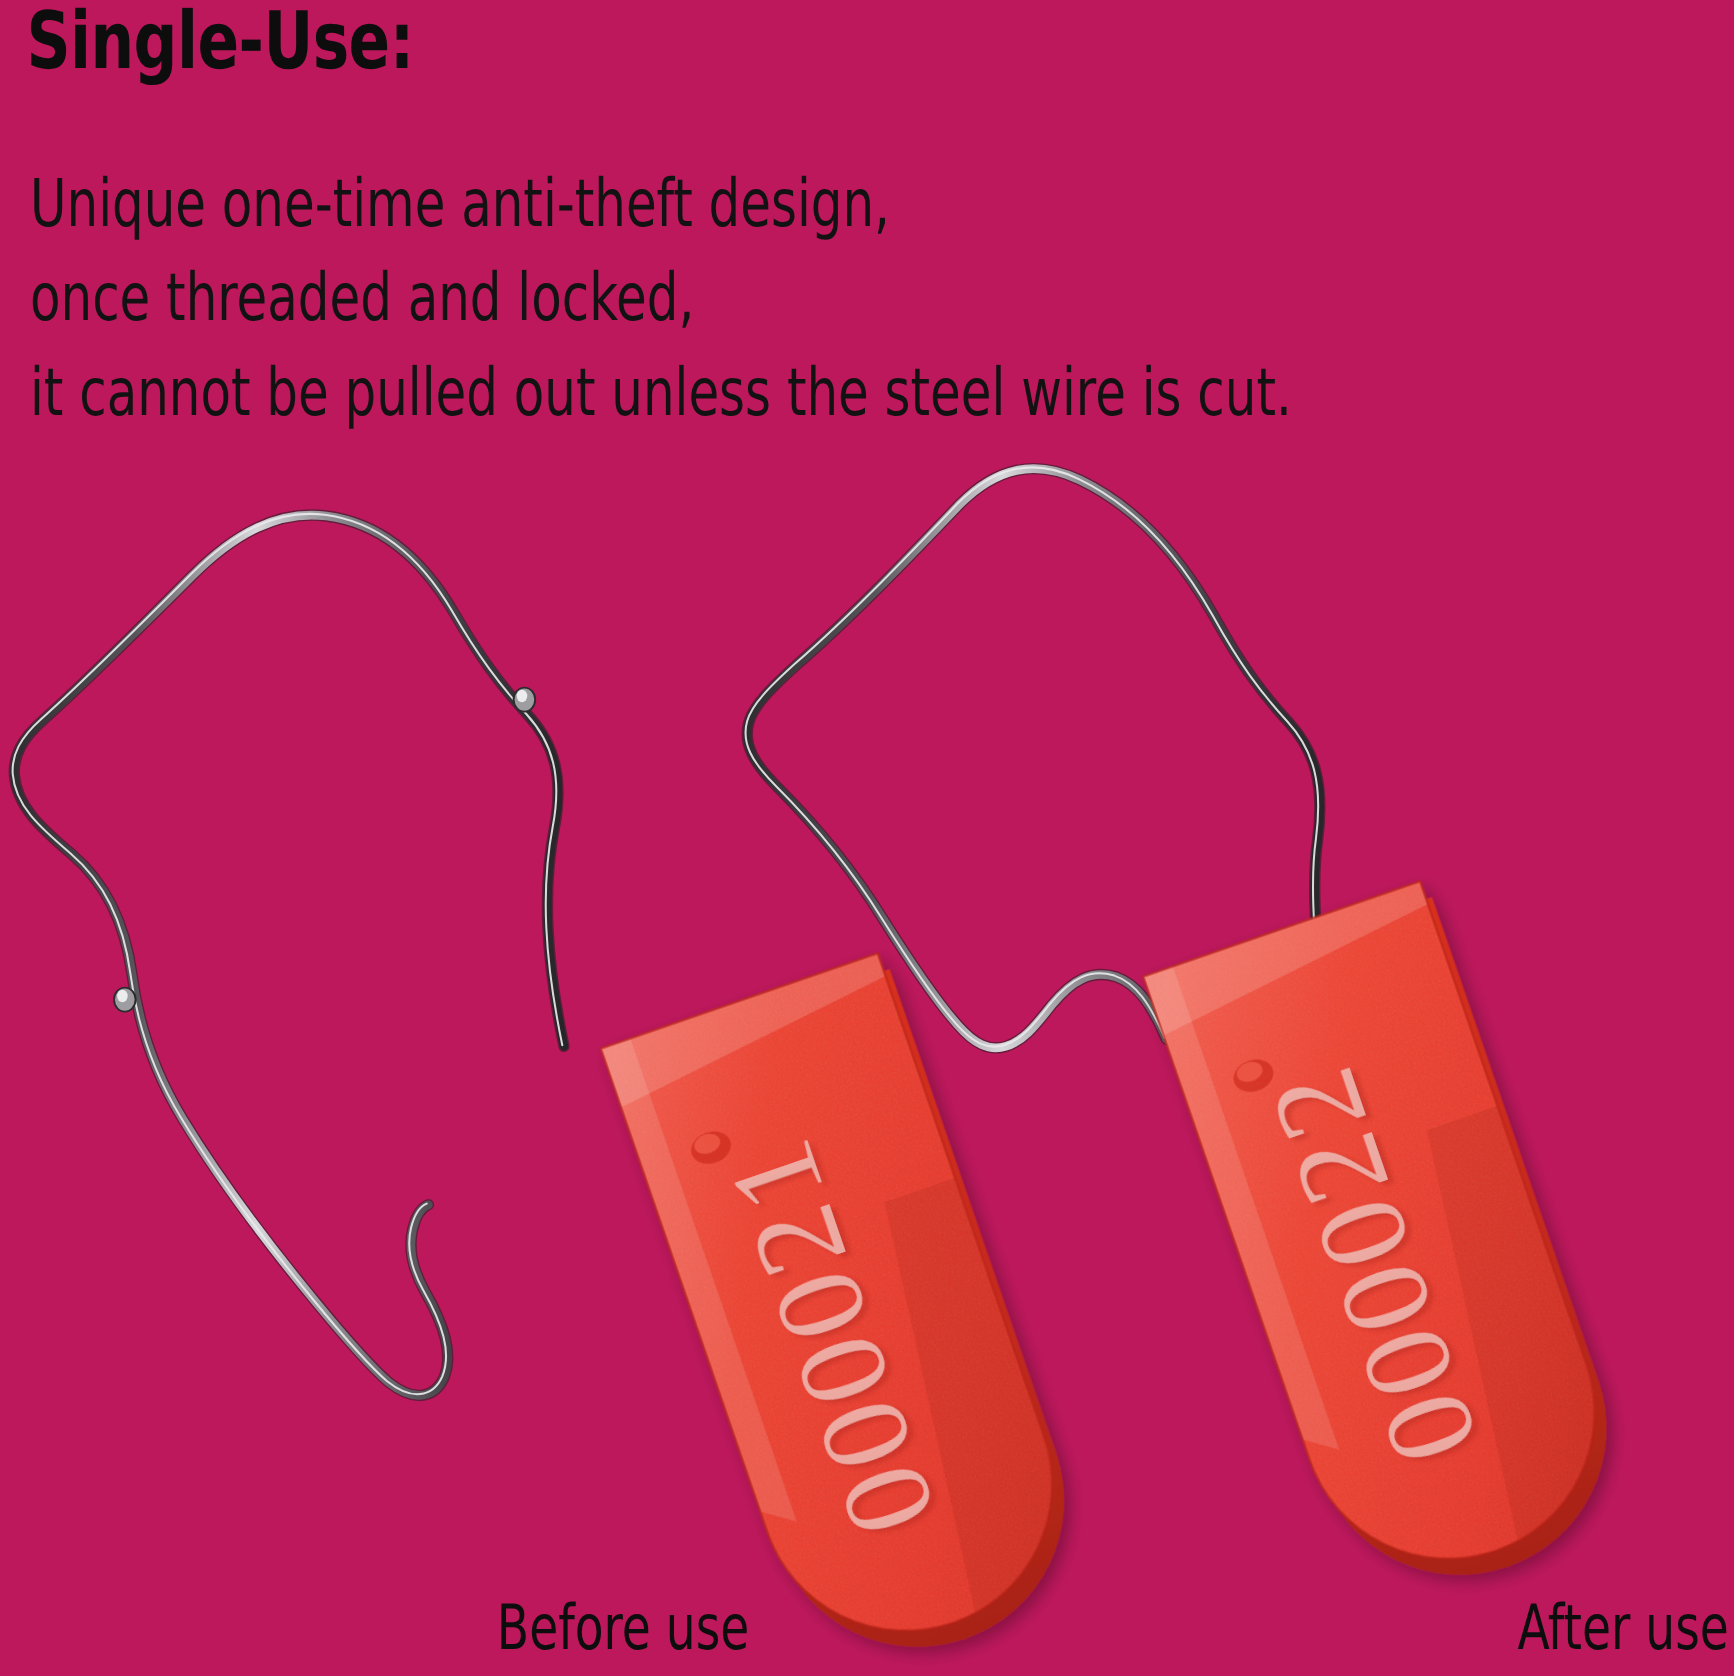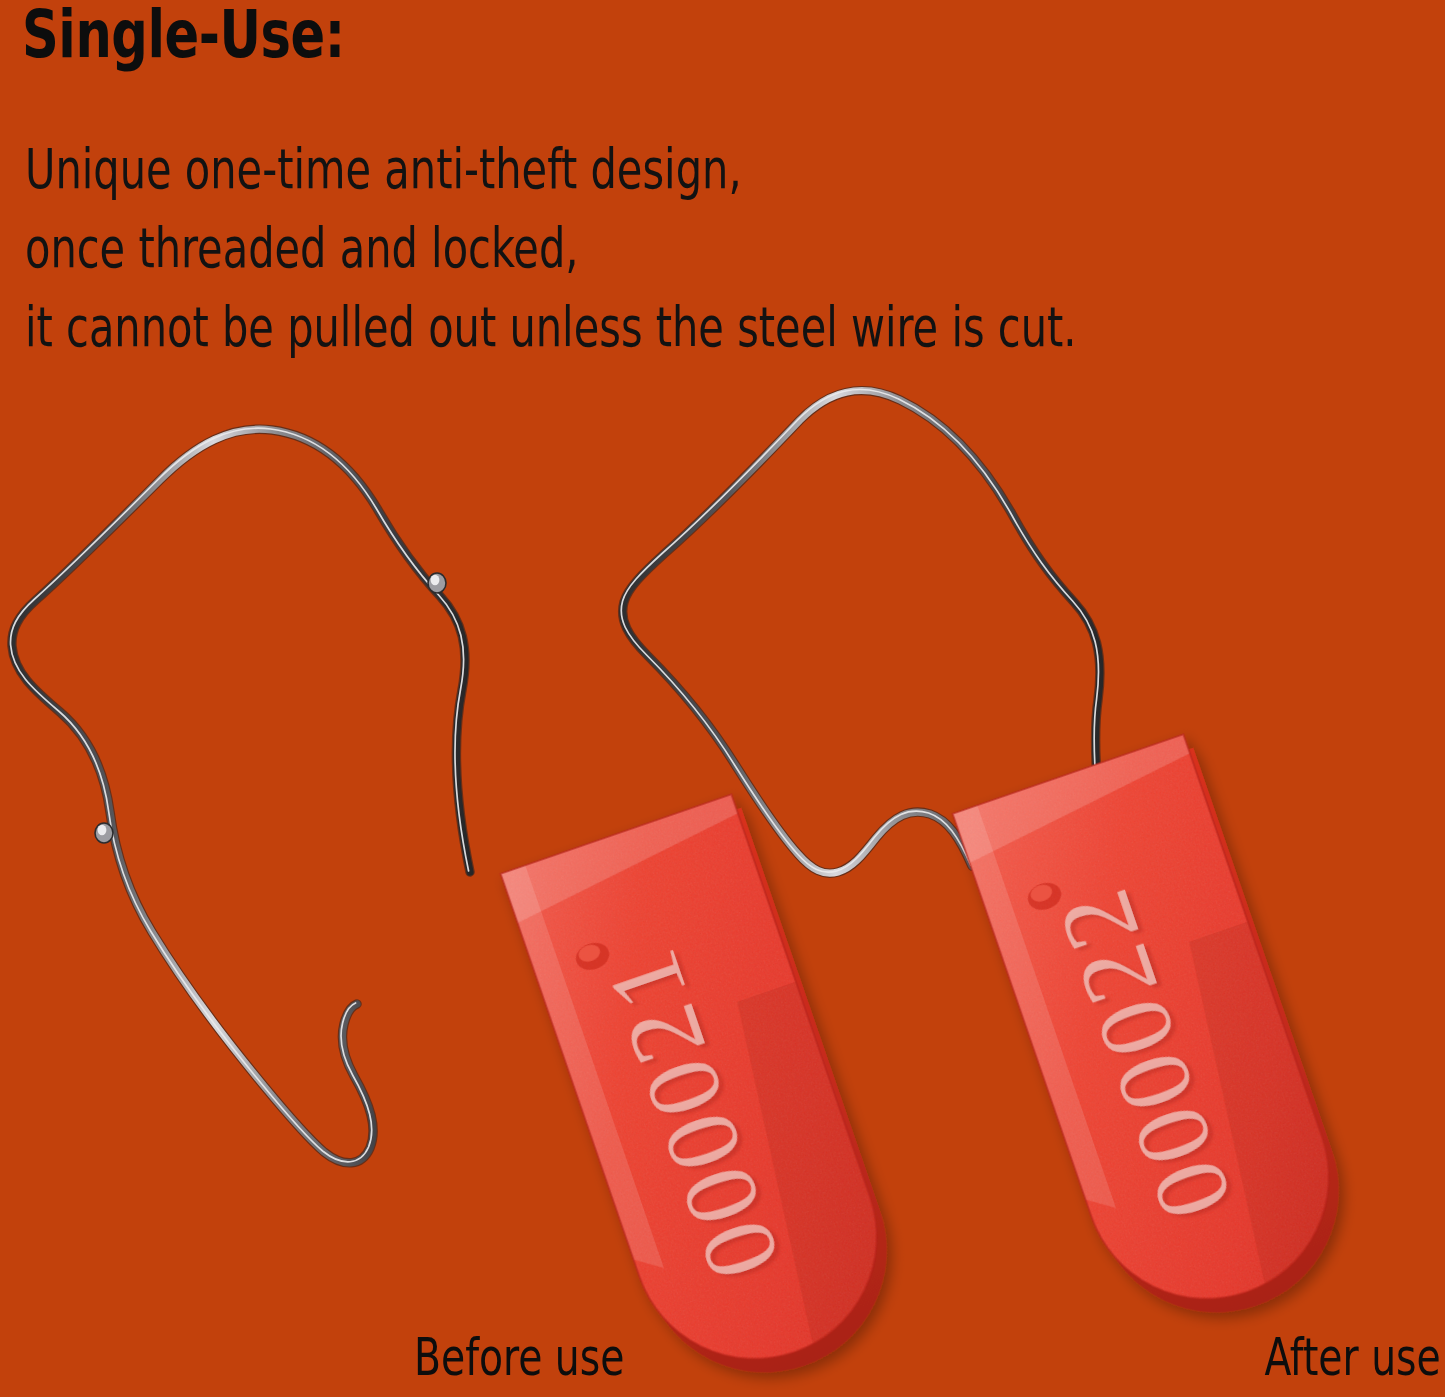--- a/index.html
+++ b/index.html
@@ -8,21 +8,21 @@
     padding: 0;
     background: #ffffff;
   }
   body {
     font-family: "Liberation Sans", sans-serif;
   }
   #page {
     position: relative;
     width: 1445px;
     height: 1397px;
-    background: #c2410c;
+    background: #be185d;
     overflow: hidden;
   }
 
   
   #heading {
     position: absolute;
     left: 22px;
     top: -6px;
     font-family: "DejaVu Sans Condensed", "Liberation Sans Narrow", "Liberation Sans", sans-serif;
     font-size: 66px;

